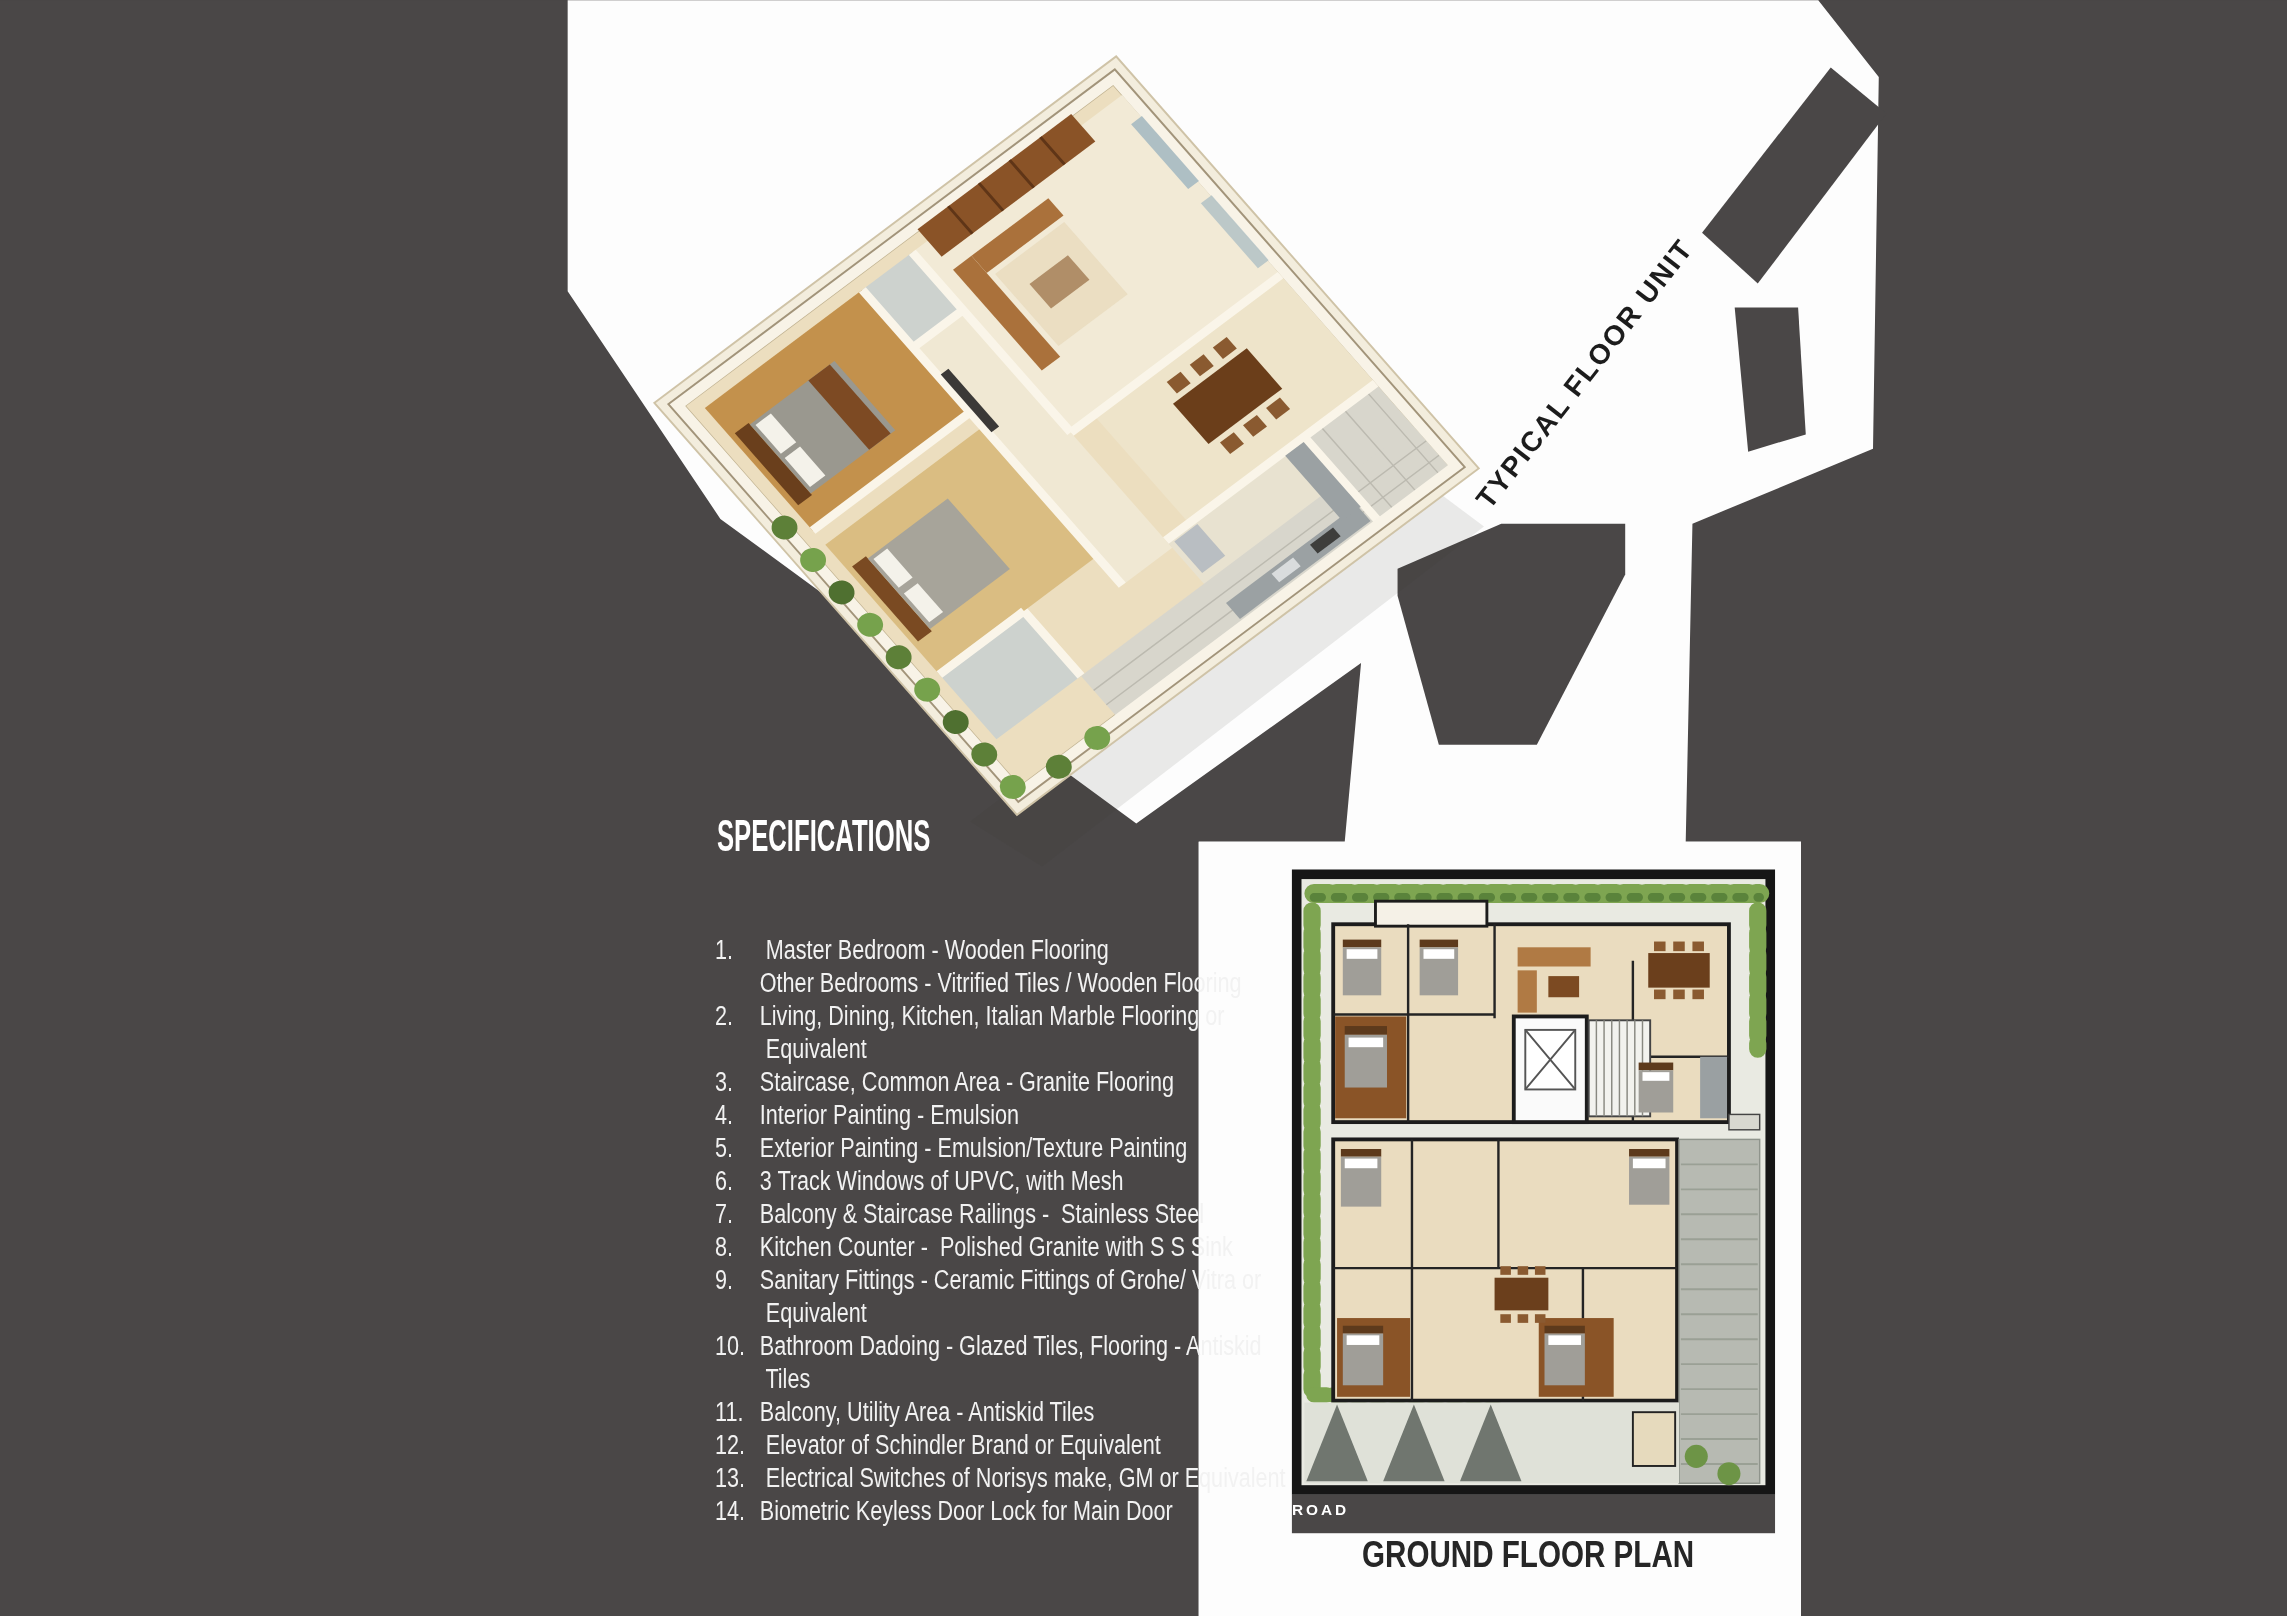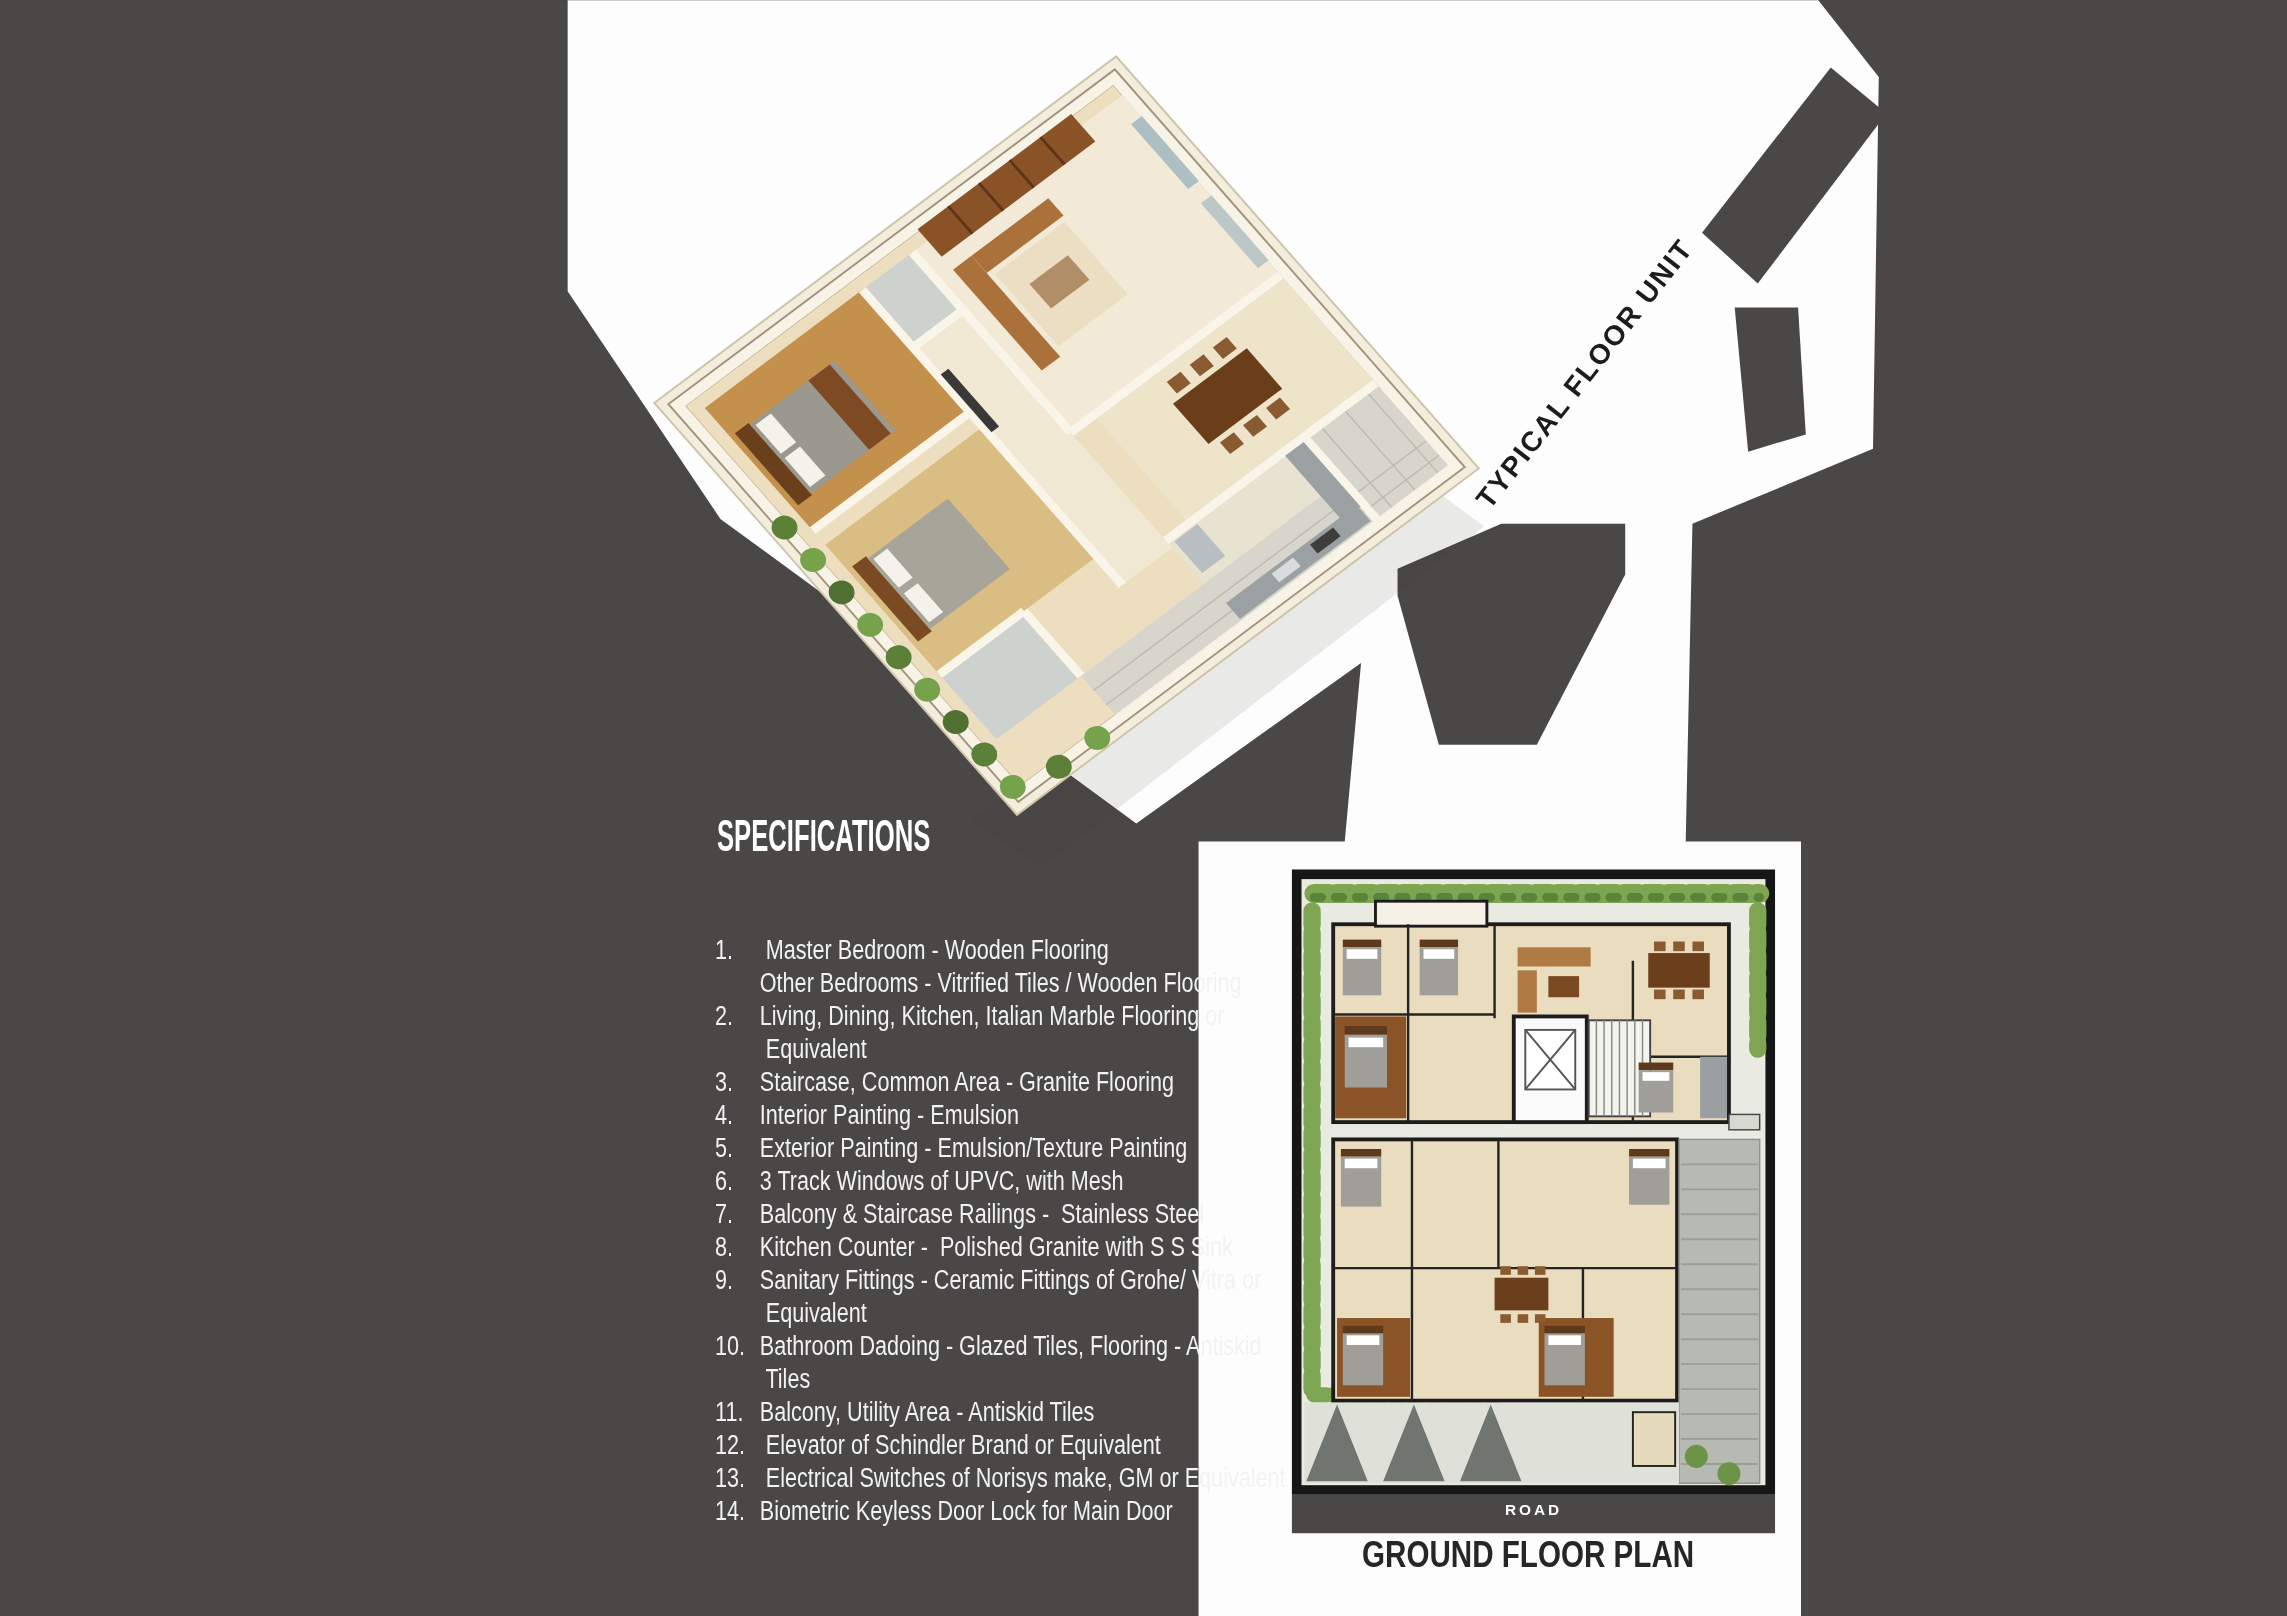--- a/index.html
+++ b/index.html
@@ -9,21 +9,21 @@
   .spec-title{position:absolute;left:717px;top:810px;color:#ffffff;font-size:45px;font-weight:bold;
               transform:scaleX(.57);transform-origin:0 0;white-space:nowrap;}
   .spec-list{position:absolute;left:715px;top:934px;color:#f2f2f2;font-size:27px;line-height:33px;
              transform:scaleX(.8);transform-origin:0 0;}
   .spec-item{display:flex;}
   .spec-item .num{flex:0 0 56px;width:56px;white-space:pre;}
   .spec-item .txt div{white-space:pre;}
   .tfu-label{position:absolute;left:1412px;top:358px;width:346px;text-align:center;color:#1c1c1c;
              font-size:28px;font-weight:bold;letter-spacing:1.9px;white-space:nowrap;
              transform:rotate(-52deg);}
-  .road-label{position:absolute;left:1292px;top:1501px;width:483px;text-align:center;color:#ffffff;
+  .road-label{position:absolute;left:1292px;top:1501px;width:483px;color:#ffffff;
               font-size:15.4px;font-weight:bold;letter-spacing:2.9px;}
   .gfp-caption{position:absolute;left:1362px;top:1534px;color:#262626;font-size:37px;font-weight:bold;
                transform:scaleX(.8);transform-origin:0 0;white-space:nowrap;}
 </style>
 </head>
 <body>
 
 <div class="canvas">
 
   <svg class="art" width="2287" height="1617" viewBox="0 0 2381 1683">

